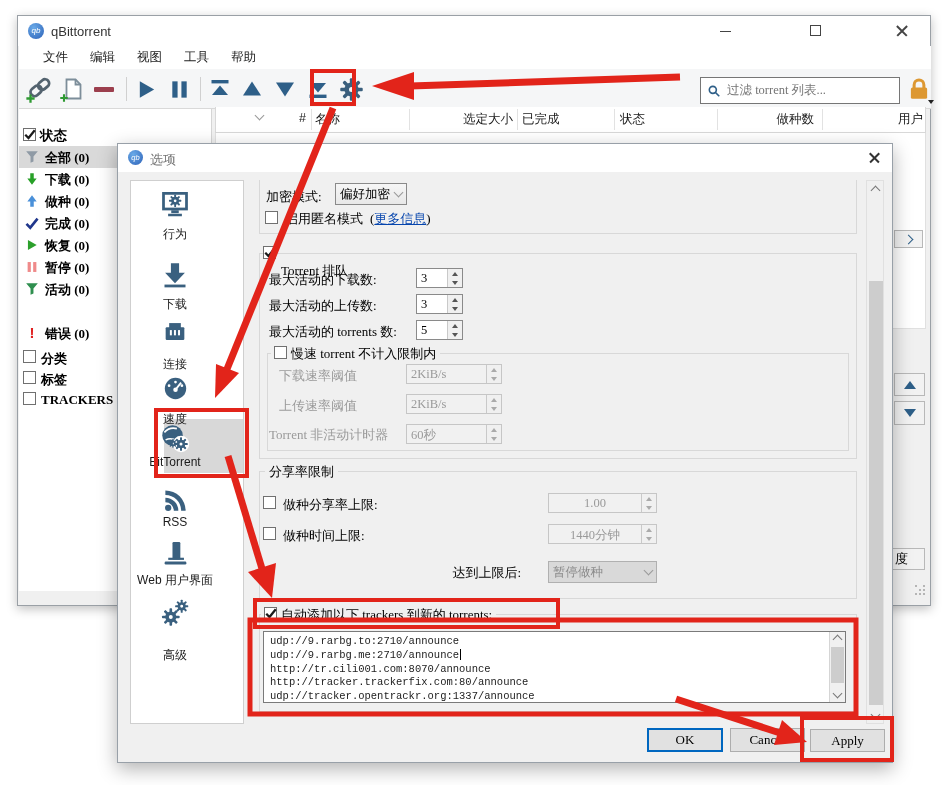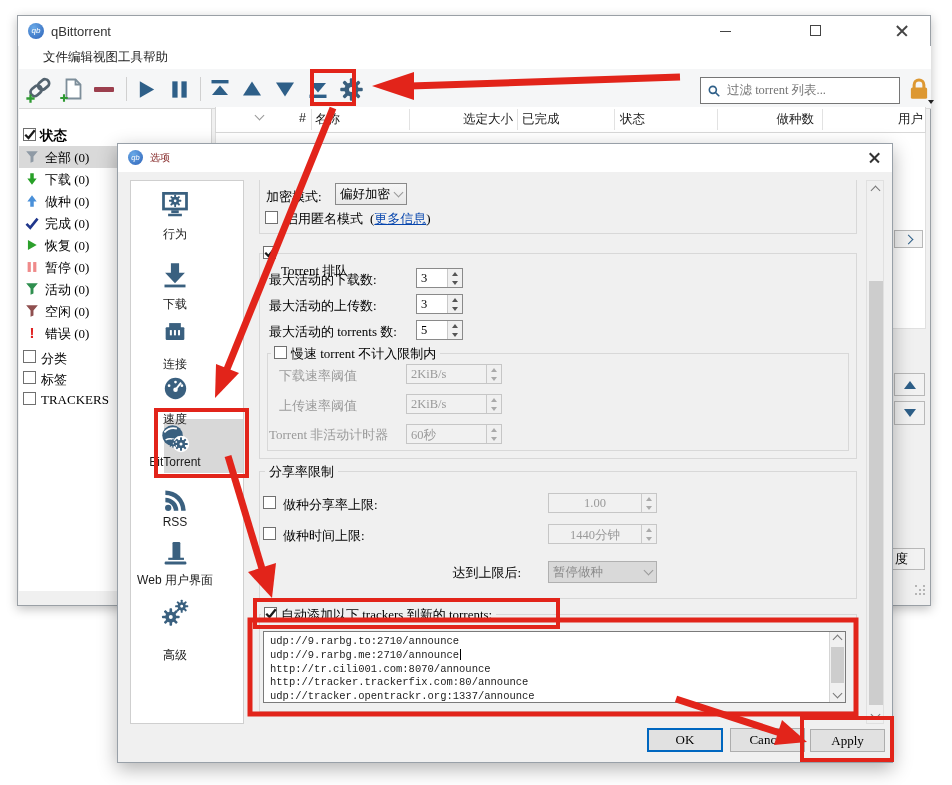--- a/index.html
+++ b/index.html
@@ -11,36 +11,36 @@
   #mainwin{left:17px;top:15px;width:914px;height:591px;background:#f0f0f0;
     border:1px solid #9aa0a6;box-shadow:0 3px 10px rgba(0,0,0,.25)}
   .titlebar{left:0;top:0;width:100%;height:30px;background:#fff}
   .qblogo{border-radius:50%;background:radial-gradient(circle at 35% 30%,#6aaae8,#2d62b8);
     color:#fff;font-weight:normal;font-style:italic;text-align:center}
   .wt{font-size:13px;color:#333}
   .wbtn{width:40px;height:28px;position:absolute;top:1px}
   .glyph-min{position:absolute;left:14px;top:14px;width:11px;height:1.4px;background:#444}
   .glyph-max{position:absolute;left:14px;top:8px;width:11px;height:11px;border:1.2px solid #444}
   .xbar{position:absolute;left:13px;top:13px;width:14px;height:1.5px;background:#444}
-  .menubar{left:1px;top:30px;width:912px;height:23px;background:#fff;display:flex;align-items:center;padding-left:24px;}
+  .menubar{left:1px;top:30px;width:912px;height:23px;background:#fff;display:flex;align-items:center;padding-left:24px;gap:22px}
   .menubar span{font-size:12.5px;color:#222}
   .toolbar{left:1px;top:53px;width:912px;height:40px;background:#f5f6f7;border-bottom:1px solid #d9d9d9}
   .tbtn{position:absolute;top:5px;width:30px;height:30px;display:flex;align-items:center;justify-content:center}
   .tsep{position:absolute;top:8px;width:1px;height:24px;background:#d0d0d0}
   .plus{position:absolute;color:#2f9a33}
   .searchbox{left:681px;top:8px;width:200px;height:27px;background:#fff;border:1px solid #767676;display:flex;align-items:center;padding:0 6px;gap:6px}
   .searchbox input{border:none;outline:none;flex:1;font-size:12.5px;color:#888;background:transparent;font-family:"Liberation Serif","DejaVu Serif",serif}
   .lockwrap{left:887px;top:7px;width:28px;height:29px}
   .lockcaret{position:absolute;left:22px;top:24px;width:0;height:0;border-left:3.5px solid transparent;border-right:3.5px solid transparent;border-top:4.5px solid #222}
   
   .sidebar{left:1px;top:93px;width:193px;height:482px;background:#fff;border-right:1px solid #d5d5d5}
   .fitem{position:absolute;left:0;width:191px;height:22px}
   .fitem.sel{background:#d9d9d9}
   .fic{position:absolute;left:6px;top:4px;width:14px;height:14px}
-  .flab{position:absolute;left:26px;top:3px;font-size:13px;color:#000;font-family:"Liberation Serif","DejaVu Serif",serif;font-weight:normal}
+  .flab{position:absolute;left:26px;top:3px;font-size:13px;color:#000;font-family:"Liberation Serif","DejaVu Serif",serif;font-weight:bold}
   .gitem .flab{left:22px}
   .shead{position:absolute;font-weight:bold;font-size:13.5px;font-family:"Liberation Serif","DejaVu Serif",serif}
   
   .thead{left:197px;top:91px;width:711px;height:26px;background:#fff;border:1px solid #d8d8d8;border-top:none}
   .th{position:absolute;top:4px;font-size:12.5px;color:#1a1a1a;white-space:nowrap}
   .thr{text-align:right}
   .tdiv{position:absolute;top:2px;width:1px;height:21px;background:#e2e2e2}
   .tbody{left:197px;top:117px;width:711px;height:196px;background:#fff;border:1px solid #e0e0e0;border-top:none}
   .chev{width:7px;height:7px;border-right:1.6px solid #999;border-bottom:1.6px solid #999;transform:rotate(45deg)}
   .sbtn{position:absolute;background:#f2f2f2;border:1px solid #b8b8b8;display:flex;align-items:center;justify-content:center}
@@ -376,26 +376,20 @@
           <use href="#s-pause"></use>
         </svg>
       <span class="flab">暂停 (0)</span>
       </div>
     <div class="fitem" style="top:169px">
       <svg class="fic" viewBox="0 0 24 24" style="color:#2f8f4f">
           <use href="#s-funnel"></use>
         </svg>
       <span class="flab">活动 (0)</span>
       </div>
-    <div class="fitem" style="top:191px">
-      <svg class="fic" viewBox="0 0 24 24" style="color:#8f4f4f">
-          <use href="#s-funnel"></use>
-        </svg>
-      <span class="flab">空闲 (0)</span>
-      </div>
     <div class="fitem" style="top:213px">
       <span class="fic" style="color:#e02020;font-weight:bold;font-size:15px;text-align:center;line-height:13px">!</span>
       <span class="flab">错误 (0)</span>
       </div>
     <div class="fitem gitem" style="top:238px">
       <div class="cb" style="left:4px;top:3px"></div>
       <span class="flab">分类</span>
       </div>
     <div class="fitem gitem" style="top:259px">
       <div class="cb" style="left:4px;top:3px"></div>
@@ -436,21 +430,21 @@
     </div>
   <div class="sbtn" style="left:860px;top:532px;width:47px;height:22px;font-size:13px;font-family:'Liberation Serif',serif">
     <span>度</span>
     </div>
   <div class="grip abs"></div>
 </div>
 
 <div id="dlg" class="abs">
   <div class="dtitle abs">
     <div class="qblogo abs" style="left:10px;top:6px;width:15px;height:15px;font-size:7.5px;line-height:15px">qb</div>
-    <span class="abs" style="left:32px;top:7px;font-size:10px;color:#7f1d1d">选项</span>
+    <span class="abs" style="left:32px;top:7px;font-size:13px;color:#737373">选项</span>
     <div class="dclose abs">
       <i class="xbar" style="left:10px;top:10px;width:13px;background:#333;transform:rotate(45deg)"></i>
       <i class="xbar" style="left:10px;top:10px;width:13px;background:#333;transform:rotate(-45deg)"></i>
     </div>
   </div>
 
   <div class="dnav abs"></div>
   <div class="navsel abs"></div>
   <div>
     <span class="nitem-ic" style="top:45px">

